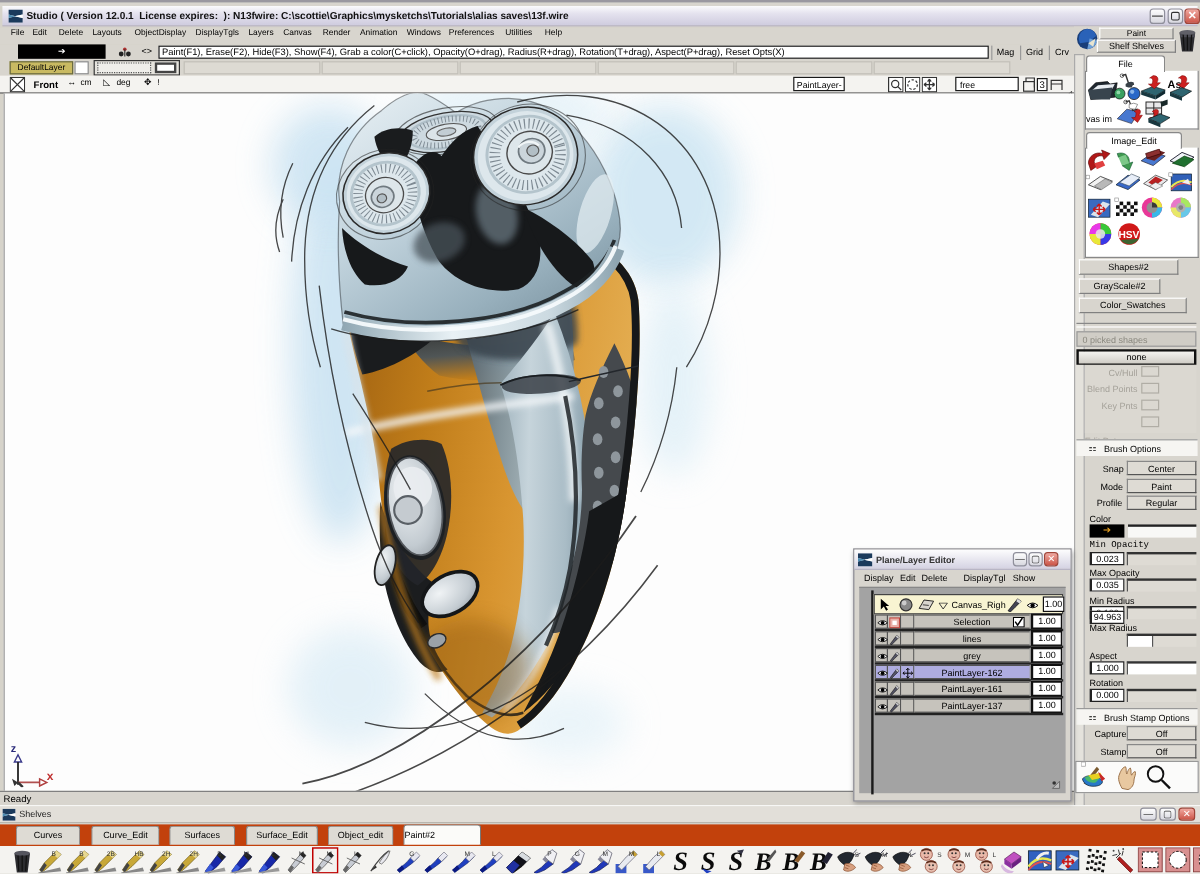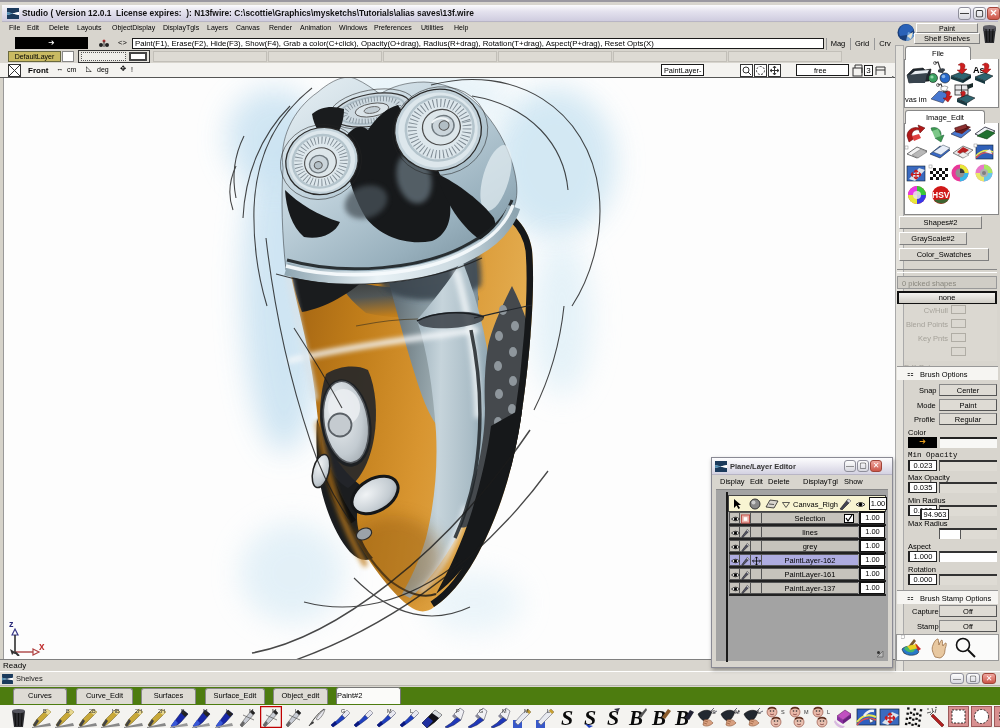--- a/index.html
+++ b/index.html
@@ -116,21 +116,21 @@
       <path d="M8,8 L11,11" stroke="#333"></path>
     </svg>
   <svg class="abs" style="left:754px;top:1px" width="13" height="13">
       <rect x="0.5" y="0.5" width="12" height="12" fill="#fff" stroke="#333"></rect>
       <circle cx="6.5" cy="6.5" r="4" fill="none" stroke="#333" stroke-dasharray="2 1.5"></circle>
     </svg>
   <svg class="abs" style="left:768px;top:1px" width="13" height="13">
       <rect x="0.5" y="0.5" width="12" height="12" fill="#fff" stroke="#333"></rect>
       <path d="M6.5,2 L6.5,11 M2,6.5 L11,6.5 M6.5,2 L5,4 M6.5,2 L8,4 M6.5,11 L5,9 M6.5,11 L8,9 M2,6.5 L4,5 M2,6.5 L4,8 M11,6.5 L9,5 M11,6.5 L9,8" stroke="#333" fill="none"></path>
     </svg>
-  <div class="abs field" style="left:796px;top:1px;width:53px;height:12px;font-size:7.3px;line-height:11px;padding-left:17px;color:#000">free</div>
+  <div class="abs field" style="left:796px;top:1px;width:53px;height:12px;font-size:7.3px;line-height:11px;padding-left:3px;color:#000">free</div>
   <svg class="abs" style="left:852px;top:1px" width="12" height="13">
       <rect x="1" y="4" width="9" height="8" fill="none" stroke="#333"></rect>
       <path d="M3,4 L3,1 L10,1 L10,9" fill="none" stroke="#333"></path>
     </svg>
   <div class="abs field" style="left:864px;top:2px;width:9px;height:11px;font-size:8px;line-height:10px;text-align:center;color:#000">3</div>
   <svg class="abs" style="left:875px;top:1px" width="12" height="13">
       <path d="M1,11 L1,3 L10,3 L10,11 M1,6 L10,6" fill="none" stroke="#333"></path>
     </svg>
 <svg class="abs" style="left:886px;top:12px" width="8" height="8">
       <path d="M7,1 L7,7 L1,7 Z" fill="#999" stroke="#555" stroke-width="0.8"></path>
@@ -524,21 +524,21 @@
 <span class="abs lbl" style="left:13px;top:429px;font-family:Liberation Mono, monospace;">Min Opacity</span>
 <div class="abs nfield" style="left:13px;top:438px;">0.023</div>
     <div class="abs strack" style="left:44px;top:438px;width:58px;"></div>
 <span class="abs lbl" style="left:13px;top:451px;">Max Opacity</span>
 <div class="abs nfield" style="left:13px;top:460px;">0.035</div>
     <div class="abs strack" style="left:44px;top:460px;width:58px;"></div>
 <span class="abs lbl" style="left:13px;top:474px;">Min Radius</span>
 <div class="abs nfield" style="left:13px;top:483px;">0.100</div>
     <div class="abs strack" style="left:44px;top:483px;width:58px;"></div>
 <span class="abs lbl" style="left:13px;top:497px;">Max Radius</span>
-<div class="abs nfield" style="left:13px;top:487px;margin-left:12px;">94.963</div>
+<div class="abs nfield" style="left:13px;top:487px;">94.963</div>
     <div class="abs strack" style="left:44px;top:506px;width:58px;">
       <div style="position:absolute;left:0;top:0;width:21px;height:100%;background:#fff;border-right:1px solid #555;"></div>
     </div>
 <span class="abs lbl" style="left:13px;top:520px;">Aspect</span>
 <div class="abs nfield" style="left:13px;top:529px;">1.000</div>
     <div class="abs strack" style="left:44px;top:529px;width:58px;background:#fff;"></div>
 <span class="abs lbl" style="left:13px;top:543px;">Rotation</span>
 <div class="abs nfield" style="left:13px;top:552px;">0.000</div>
     <div class="abs strack" style="left:44px;top:552px;width:58px;"></div>
 
@@ -575,21 +575,21 @@
         <rect width="12" height="11" fill="#e8e8f0"></rect>
         <path d="M0,0 L12,0 L12,4 L5,5.5 L12,7 L12,11 L0,11 L0,7 L6,5.5 L0,4 Z" fill="#1b3a5c"></path>
         <path d="M0,4 L6,5.5 L0,7 Z" fill="#4a8ab0"></path>
         <path d="M12,4 L5,5.5 L12,7 Z" fill="#fff"></path>
       </svg>
  <span class="abs" style="left:16px;top:2px;font-size:7.5px;color:#222;">Shelves</span>
  <div class="winbtn" style="left:950px;top:1px;width:14px;height:11px;font-size:8px;line-height:9px;">—</div>
  <div class="winbtn" style="left:966px;top:1px;width:14px;height:11px;font-size:8px;line-height:9px;">▢</div>
  <div class="winbtn close" style="left:982px;top:1px;width:14px;height:11px;font-size:8px;line-height:9px;">✕</div>
 </div>
-<div class="abs" style="left:0;top:15px;width:1000px;height:34px;background:#4d7c0f;border-bottom:1px solid #777;">
+<div class="abs" style="left:0;top:15px;width:1000px;height:34px;background:#c2410c;border-bottom:1px solid #777;">
       <div class="abs" style="left:13px;top:1px;width:54px;height:16px;background:#dedbd4;border:1px solid #888;border-bottom:none;border-radius:3px 3px 0 0;font-size:7.5px;text-align:center;line-height:14px;color:#000;">Curves</div>
       <div class="abs" style="left:76px;top:1px;width:57px;height:16px;background:#dedbd4;border:1px solid #888;border-bottom:none;border-radius:3px 3px 0 0;font-size:7.5px;text-align:center;line-height:14px;color:#000;">Curve_Edit</div>
       <div class="abs" style="left:141px;top:1px;width:55px;height:16px;background:#dedbd4;border:1px solid #888;border-bottom:none;border-radius:3px 3px 0 0;font-size:7.5px;text-align:center;line-height:14px;color:#000;">Surfaces</div>
       <div class="abs" style="left:205px;top:1px;width:60px;height:16px;background:#dedbd4;border:1px solid #888;border-bottom:none;border-radius:3px 3px 0 0;font-size:7.5px;text-align:center;line-height:14px;color:#000;">Surface_Edit</div>
       <div class="abs" style="left:273px;top:1px;width:55px;height:16px;background:#dedbd4;border:1px solid #888;border-bottom:none;border-radius:3px 3px 0 0;font-size:7.5px;text-align:center;line-height:14px;color:#000;">Object_edit</div>
       <div class="abs" style="left:336px;top:0px;width:65px;height:17px;background:#fbfbf9;border:1px solid #777;border-bottom:none;border-radius:3px 3px 0 0;font-size:7.5px;text-align:left;line-height:15px;color:#000;z-index:2;">Paint#2</div>
     </div>
 <div class="abs" style="left:0;top:33px;width:1000px;height:24px;background:#f4f3f0;">
 <svg class="abs" style="left:8px;top:1px" width="22" height="22" viewBox="0 0 22 22">
         <path d="M4,5 L17,5 L15,21 L6,21 Z" fill="#2c2c30"></path>

